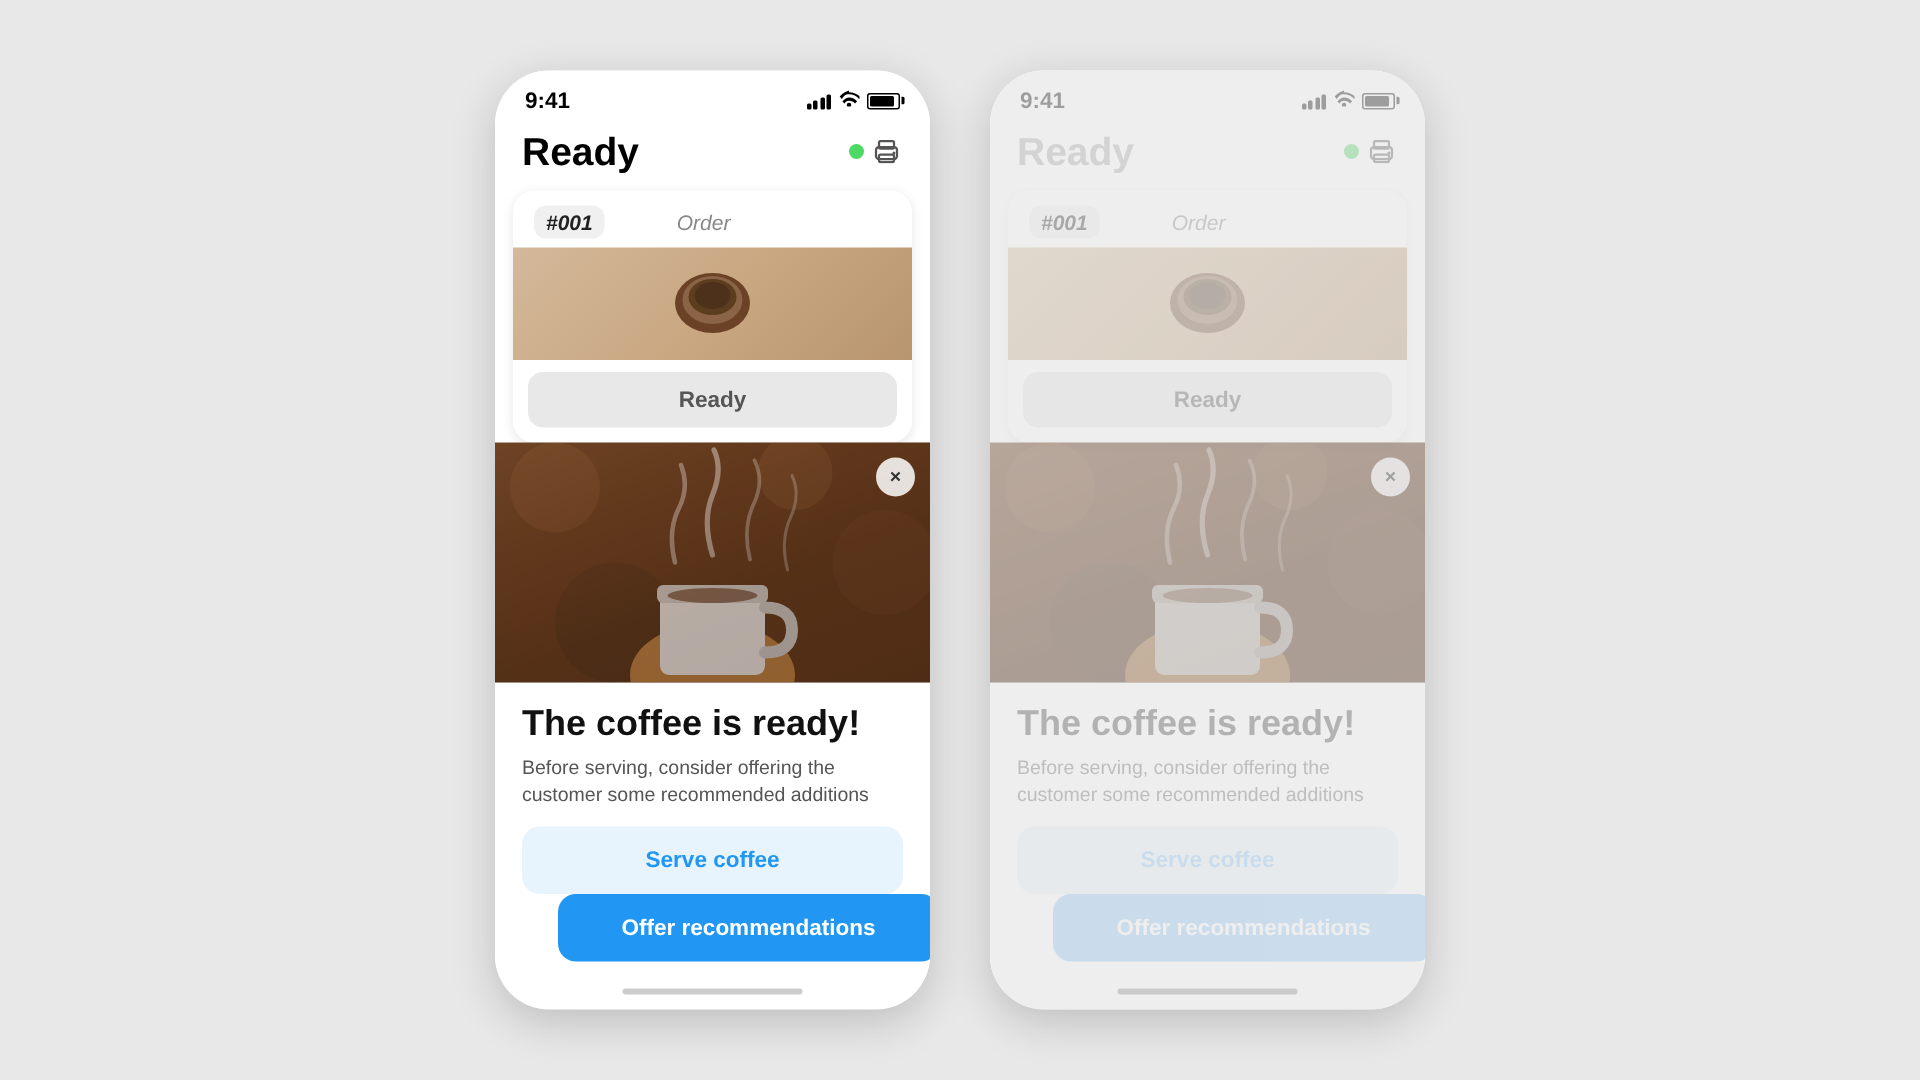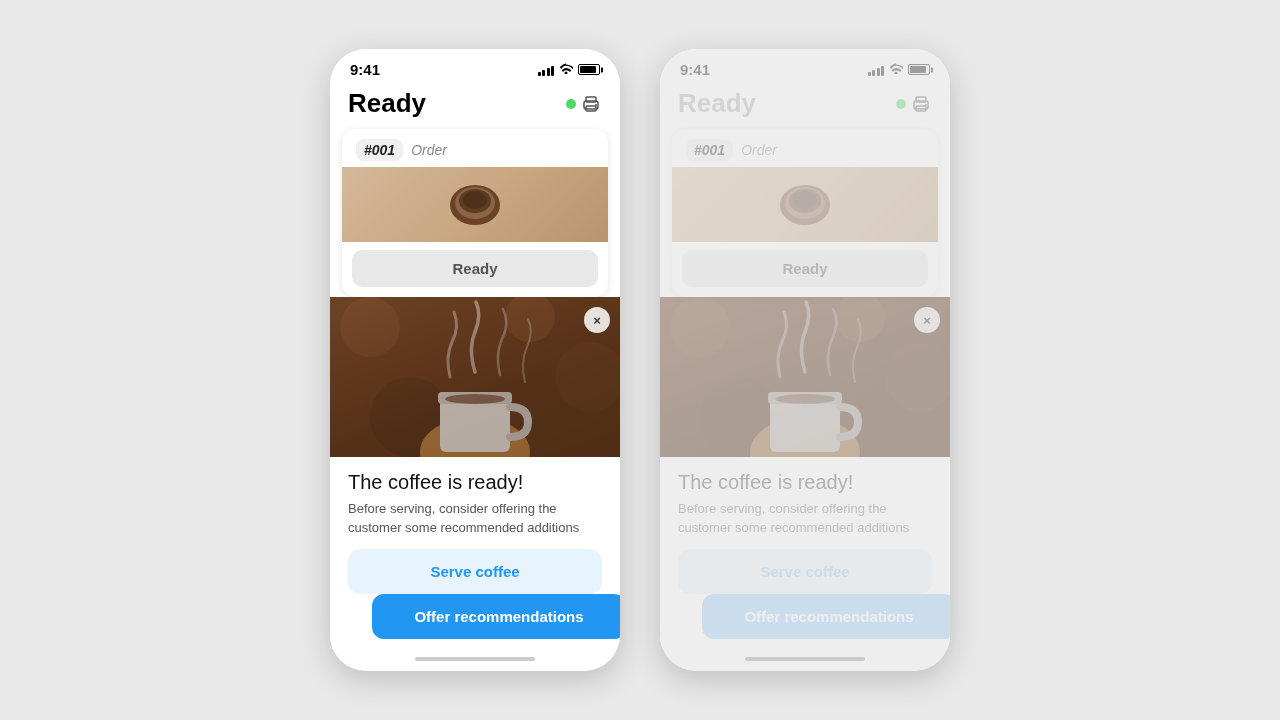--- a/index.html
+++ b/index.html
@@ -185,20 +185,21 @@
       padding: 3px 8px;
       font-size: 14px;
       font-weight: 700;
       color: #222;
     }
 
     .order-label {
       font-size: 14px;
       color: #888;
       font-weight: 400;
+      margin-left: 40px;
     }
 
     .order-image-area {
       width: 100%;
       height: 75px;
       background: linear-gradient(135deg, #d4b89a 0%, #c9a882 50%, #b8956e 100%);
       display: flex;
       align-items: center;
       justify-content: center;
       overflow: hidden;
@@ -247,22 +248,22 @@
       z-index: 10;
     }
 
     
     .notification-section {
       padding: 14px 18px 10px 18px;
       background: #fff;
     }
 
     .notification-title {
-      font-size: 20px;
-      font-weight: 400;
+      font-size: 24px;
+      font-weight: 700;
       color: #111;
       margin-bottom: 6px;
     }
 
     .notification-title.dimmed-text {
       color: #aaa;
     }
 
     .notification-body {
       font-size: 13px;

